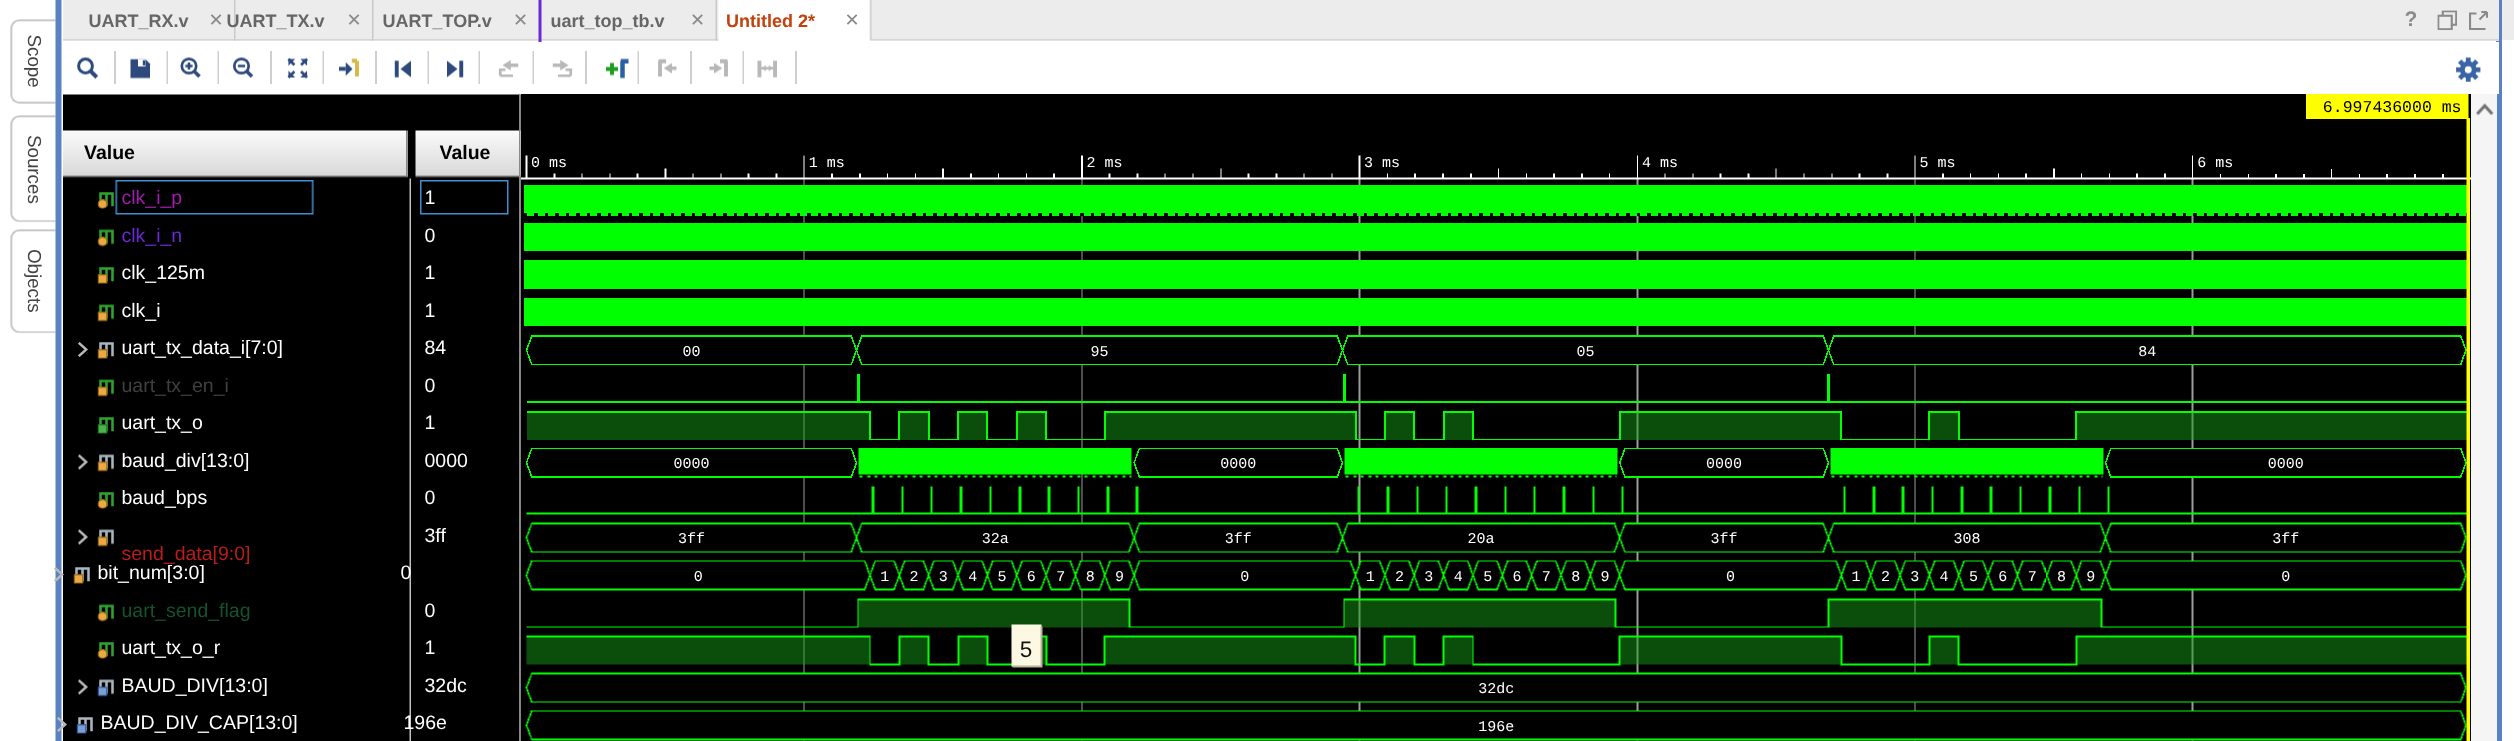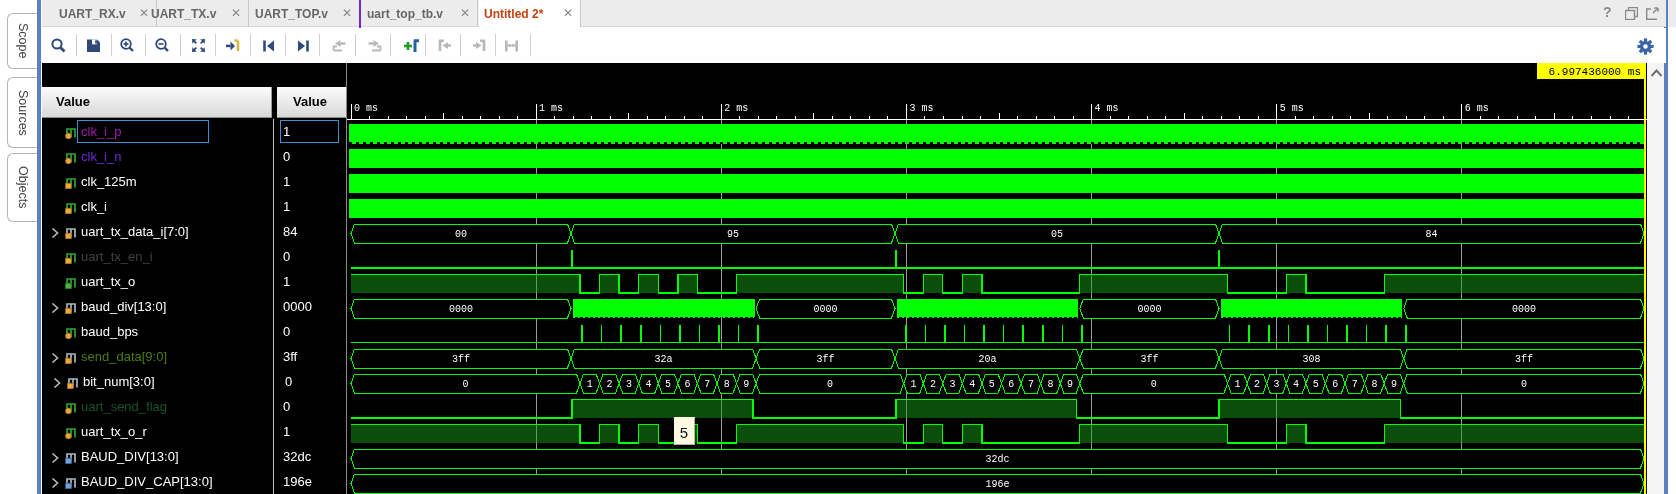--- a/index.html
+++ b/index.html
@@ -267,24 +267,24 @@
 <div style="position:absolute;left:42px;top:345px;width:303px;height:25px">
     <svg width="8" height="10" viewBox="0 0 8 10" style="position:absolute;left:9px;top:8px">
       <path d="M1.5,0.5 L6.5,5 L1.5,9.5" fill="none" stroke="#b9b9b9" stroke-width="1.6"></path>
     </svg>
     <div style="position:absolute;left:22px;top:6px;width:13px;height:13px">
       <svg width="13" height="13" viewBox="0 0 13 13" style="position:absolute;left:0;top:0">
         <path d="M3,11.5 V3 H7 V11.5 M7,3 H11 V11.5" stroke="#a9b6c0" stroke-width="1.7" fill="none"></path>
         <rect x="1.6" y="7.2" width="5.6" height="5.6" fill="#eca943" stroke="#9a6a14" stroke-width="0.8"></rect>
       </svg>
     </div>
-    <div style="position:absolute;left:39px;top:4px;color:#4d7c0f;font:13px 'Liberation Sans';white-space:nowrap">send_data[9:0]</div>
+    <div style="position:absolute;left:39px;top:16px;color:#b91c1c;font:13px 'Liberation Sans';white-space:nowrap">send_data[9:0]</div>
     <div style="position:absolute;left:241px;top:4px;color:#fff;font:13px 'Liberation Sans'">3ff</div>
   </div>
-<div style="position:absolute;left:44px;top:370px;width:303px;height:25px">
+<div style="position:absolute;left:26px;top:370px;width:303px;height:25px">
     <svg width="8" height="10" viewBox="0 0 8 10" style="position:absolute;left:9px;top:8px">
       <path d="M1.5,0.5 L6.5,5 L1.5,9.5" fill="none" stroke="#b9b9b9" stroke-width="1.6"></path>
     </svg>
     <div style="position:absolute;left:22px;top:6px;width:13px;height:13px">
       <svg width="13" height="13" viewBox="0 0 13 13" style="position:absolute;left:0;top:0">
         <path d="M3,11.5 V3 H7 V11.5 M7,3 H11 V11.5" stroke="#a9b6c0" stroke-width="1.7" fill="none"></path>
         <rect x="1.6" y="7.2" width="5.6" height="5.6" fill="#eca943" stroke="#9a6a14" stroke-width="0.8"></rect>
       </svg>
     </div>
     <div style="position:absolute;left:39px;top:4px;color:#fff;font:13px 'Liberation Sans';white-space:nowrap">bit_num[3:0]</div>
@@ -316,21 +316,21 @@
     </svg>
     <div style="position:absolute;left:22px;top:6px;width:13px;height:13px">
       <svg width="13" height="13" viewBox="0 0 13 13" style="position:absolute;left:0;top:0">
         <path d="M3,11.5 V3 H7 V11.5 M7,3 H11 V11.5" stroke="#a9b6c0" stroke-width="1.7" fill="none"></path>
         <rect x="1.6" y="7.2" width="5.6" height="5.6" fill="#7a9fd4" stroke="#2f5a99" stroke-width="0.8"></rect>
       </svg>
     </div>
     <div style="position:absolute;left:39px;top:4px;color:#fff;font:13px 'Liberation Sans';white-space:nowrap">BAUD_DIV[13:0]</div>
     <div style="position:absolute;left:241px;top:4px;color:#fff;font:13px 'Liberation Sans'">32dc</div>
   </div>
-<div style="position:absolute;left:42px;top:470px;width:247px;height:25px">
+<div style="position:absolute;left:28px;top:470px;width:247px;height:25px">
     <svg width="8" height="10" viewBox="0 0 8 10" style="position:absolute;left:9px;top:8px">
       <path d="M1.5,0.5 L6.5,5 L1.5,9.5" fill="none" stroke="#b9b9b9" stroke-width="1.6"></path>
     </svg>
     <div style="position:absolute;left:22px;top:6px;width:13px;height:13px">
       <svg width="13" height="13" viewBox="0 0 13 13" style="position:absolute;left:0;top:0">
         <path d="M3,11.5 V3 H7 V11.5 M7,3 H11 V11.5" stroke="#a9b6c0" stroke-width="1.7" fill="none"></path>
         <rect x="1.6" y="7.2" width="5.6" height="5.6" fill="#7a9fd4" stroke="#2f5a99" stroke-width="0.8"></rect>
       </svg>
     </div>
     <div style="position:absolute;left:39px;top:4px;color:#fff;font:13px 'Liberation Sans';white-space:nowrap">BAUD_DIV_CAP[13:0]</div>

